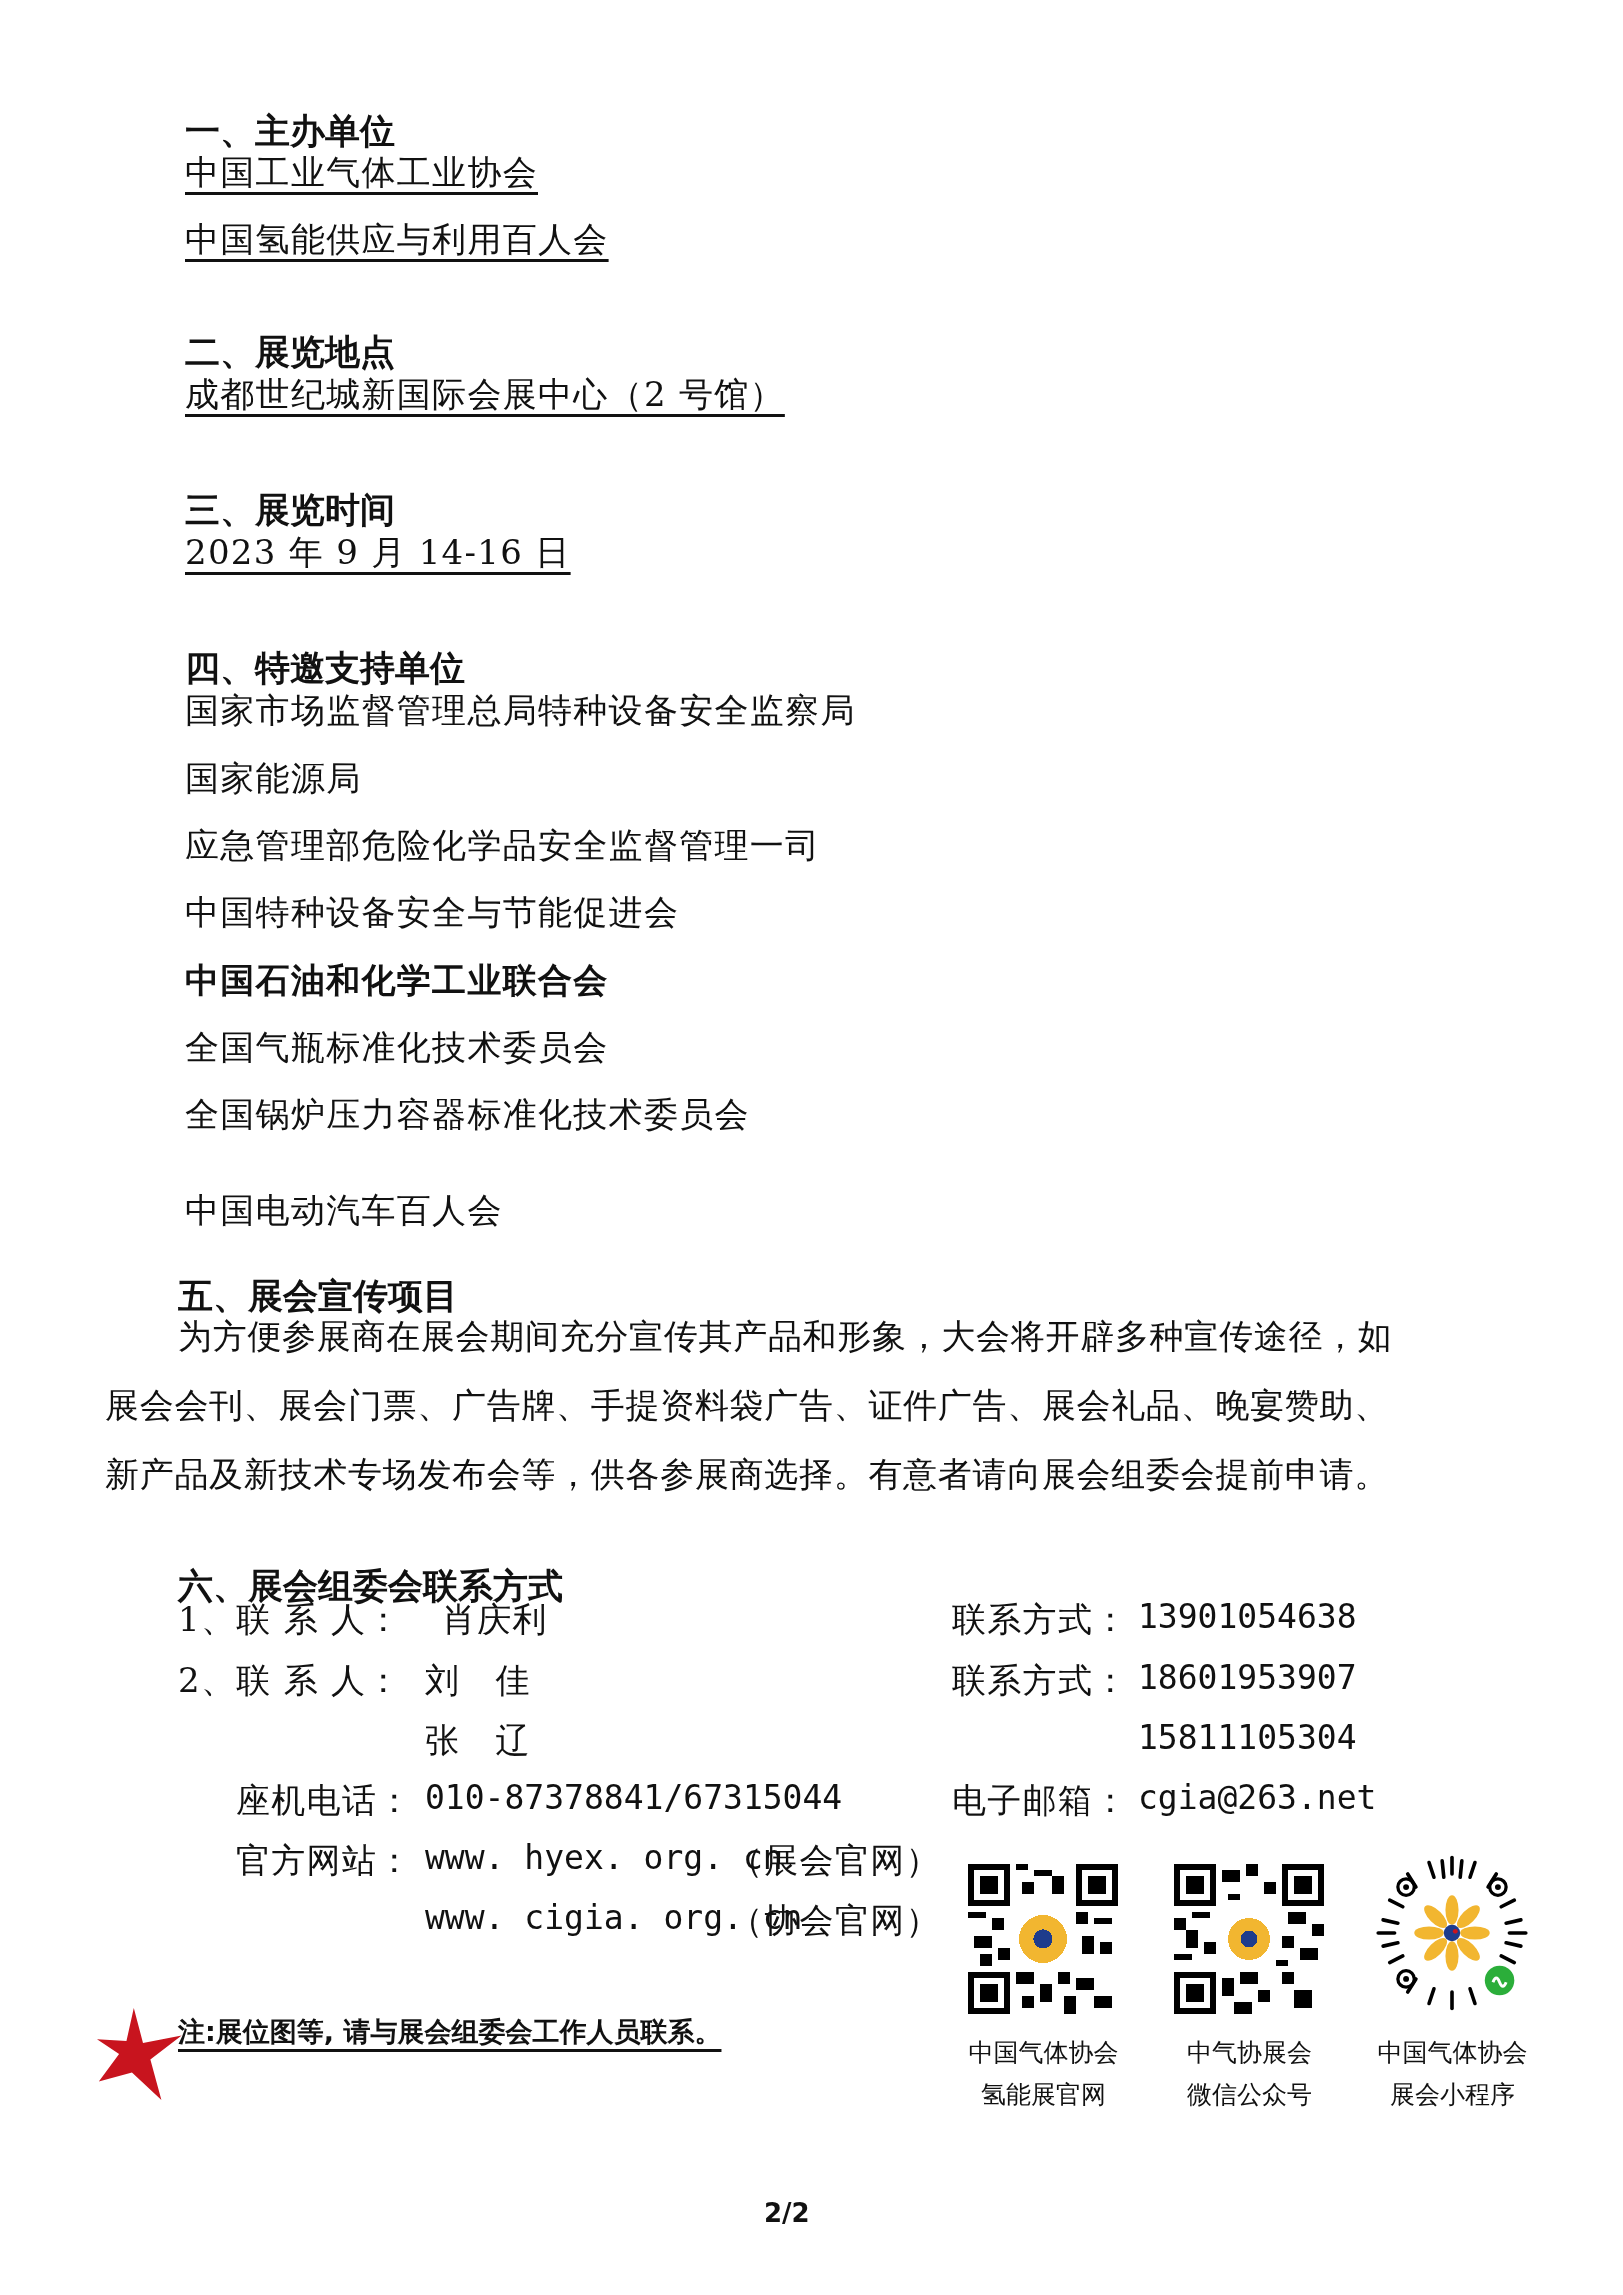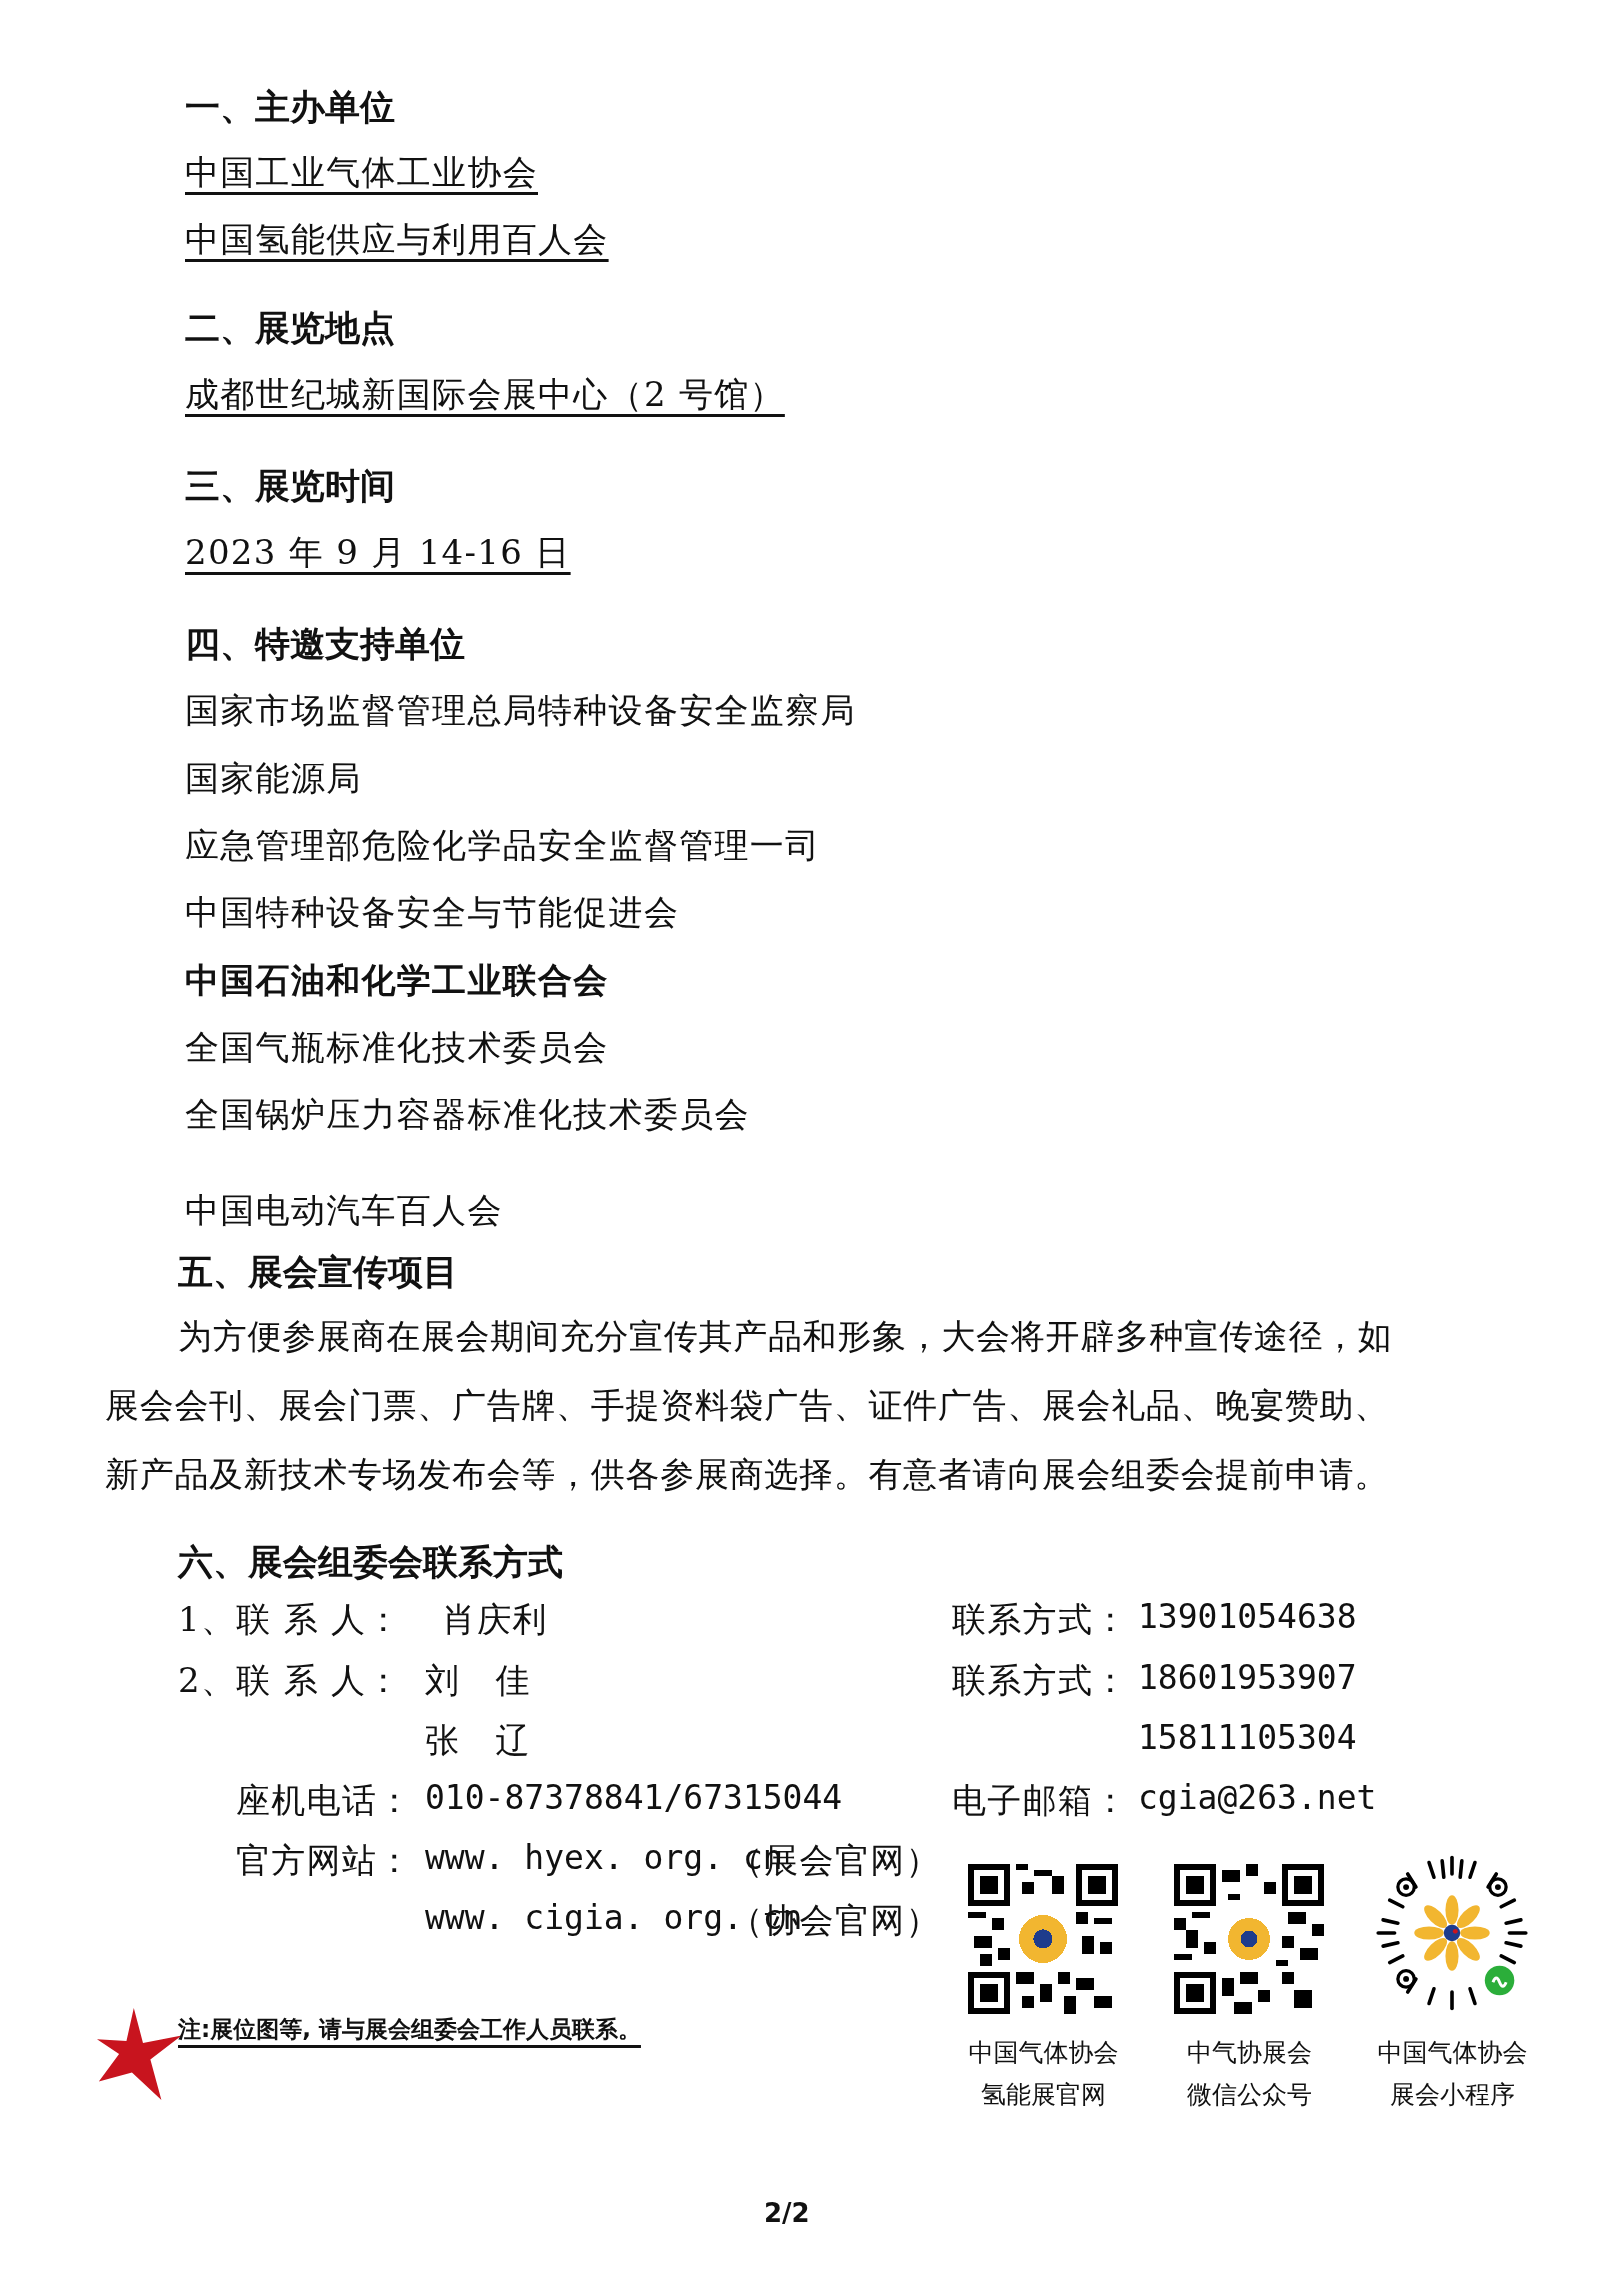--- a/index.html
+++ b/index.html
@@ -1,27 +1,27 @@
 <!DOCTYPE html>
 <html style="font-size:10.5px"><head>
 <meta charset="utf-8">
 <style>
   html,body{margin:0;padding:0;background:#fff;}
   body{width:1623px;height:2295px;position:relative;overflow:hidden;color:#111;
        font-family:"DejaVu Serif","Liberation Serif",serif;}
   .abs{position:absolute;white-space:nowrap;}
-  .h{font-family:Liberation Serif, serif;font-weight:bold;font-size:35px;}
+  .h{font-family:Liberation Serif, serif;font-weight:bold;font-size:35px;margin-top:24px;}
   .t{font-size:34px;letter-spacing:1.3px;}
   .u{text-decoration:underline;text-decoration-thickness:2.6px;text-underline-offset:7.9px;}
   .para{font-family:"DejaVu Sans","Liberation Sans",sans-serif;font-size:34px;line-height:69px;letter-spacing:0.7px;}
   .qr{position:absolute;width:150px;height:150px;background:#fff;}
   .qr svg{width:100%;height:100%;}
   .cap{position:absolute;text-align:center;font-family:Liberation Sans, sans-serif;font-size:25px;line-height:42px;width:183px;}
   .star{position:absolute;}
-  .note{font-family:"DejaVu Sans","Liberation Sans",sans-serif;font-weight:bold;font-size:23px;}
+  .note{font-family:"DejaVu Sans","Liberation Sans",sans-serif;font-weight:bold;font-size:27px;}
   .pageno{font-family:"DejaVu Sans","Liberation Sans",sans-serif;font-weight:bold;font-size:26px;}
   .mono{font-family:"DejaVu Sans Mono","Liberation Mono",monospace;font-size:33px;}
 </style>
 </head>
 <body>
 
 <div class="abs h" style="left:185px;top:84px;">一、主办单位</div>
 <div class="abs t u" style="left:185px;top:150px;">中国工业气体工业协会</div>
 <div class="abs t u" style="left:185px;top:217px;">中国氢能供应与利用百人会</div>
 

